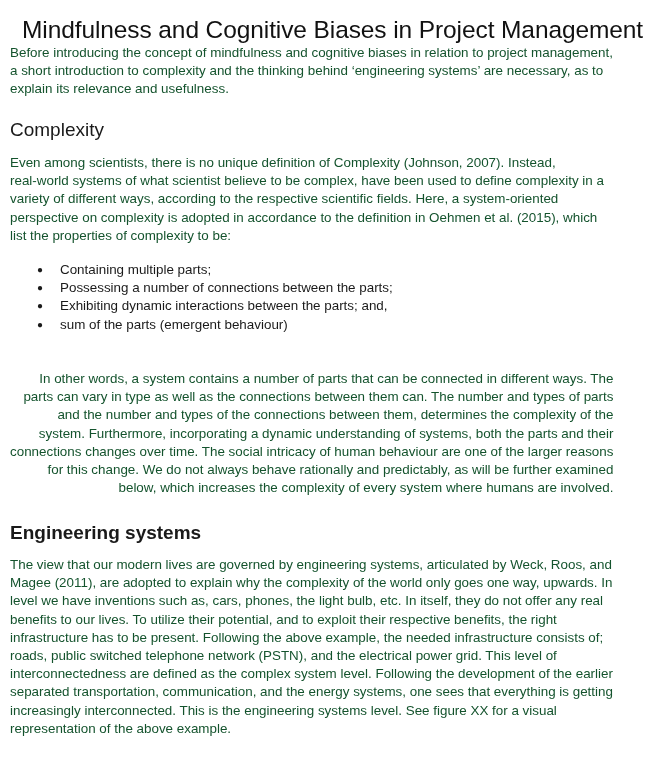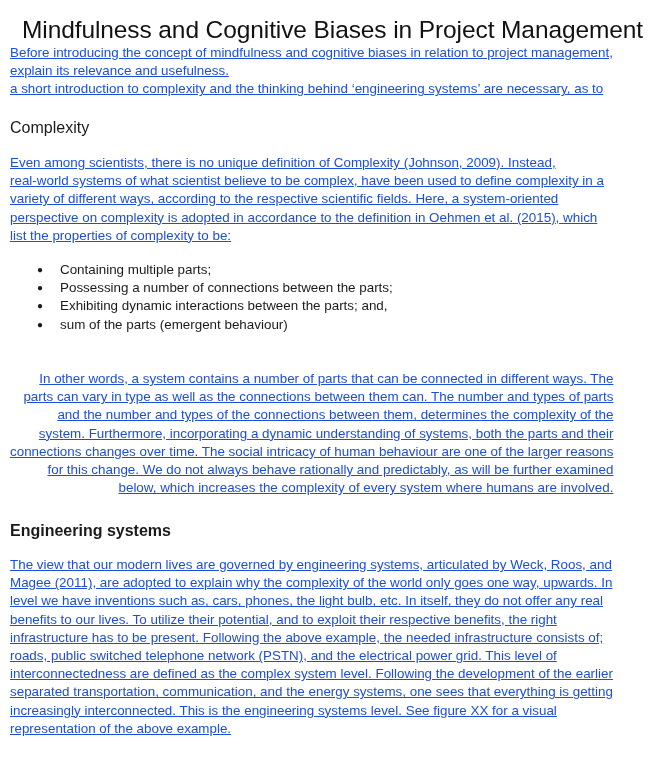--- a/index.html
+++ b/index.html
@@ -23,36 +23,35 @@
       font-weight: normal;
       margin: 12px;
       position: absolute;
       left: 10px;
       top: 4px;
       letter-spacing: -0.1px;
       white-space: nowrap;
       color: #111;
     }
     .h2 {
-      font-size: 16px;
+      font-size: 19px;
       font-weight: normal;
       margin: 0;
       position: absolute;
       left: 10px;
       white-space: nowrap;
       color: #1a1a1a;
     }
     .para {
       position: absolute;
       left: 10px;
       margin: 0;
       font-size: 13.4px;
       line-height: 18.2px;
-      color: #1d4ed8;
-      text-decoration: underline;
+      color: #14532d;
     }
     .para .line {
       display: block;
       white-space: nowrap;
     }
     ul.bullets {
       position: absolute;
       left: 10px;
       margin: 0;
       padding: 0;
@@ -77,28 +76,28 @@
   </style>
 </head>
 <body>
 
 <div class="page">
 
   <h1 class="title">Mindfulness and Cognitive Biases in Project Management</h1>
 
   <p class="para" style="top:44px;">
     <span class="line">Before introducing the concept of mindfulness and cognitive biases in relation to project management,</span>
+    <span class="line">a short introduction to complexity and the thinking behind ‘engineering systems’ are necessary, as to</span>
     <span class="line">explain its relevance and usefulness.</span>
-    <span class="line">a short introduction to complexity and the thinking behind ‘engineering systems’ are necessary, as to</span>
   </p>
 
   <h2 class="h2" style="top:119px;">Complexity</h2>
 
   <p class="para" style="top:154px;">
-    <span class="line">Even among scientists, there is no unique definition of Complexity (Johnson, 2009). Instead,</span>
+    <span class="line">Even among scientists, there is no unique definition of Complexity (Johnson, 2007). Instead,</span>
     <span class="line">real-world systems of what scientist believe to be complex, have been used to define complexity in a</span>
     <span class="line">variety of different ways, according to the respective scientific fields. Here, a system-oriented</span>
     <span class="line">perspective on complexity is adopted in accordance to the definition in Oehmen et al. (2015), which</span>
     <span class="line">list the properties of complexity to be:</span>
   </p>
 
   <ul class="bullets" style="top:261px;">
     <li>
       <span class="bullet">●</span>
       <span class="line">Containing multiple parts;</span>

